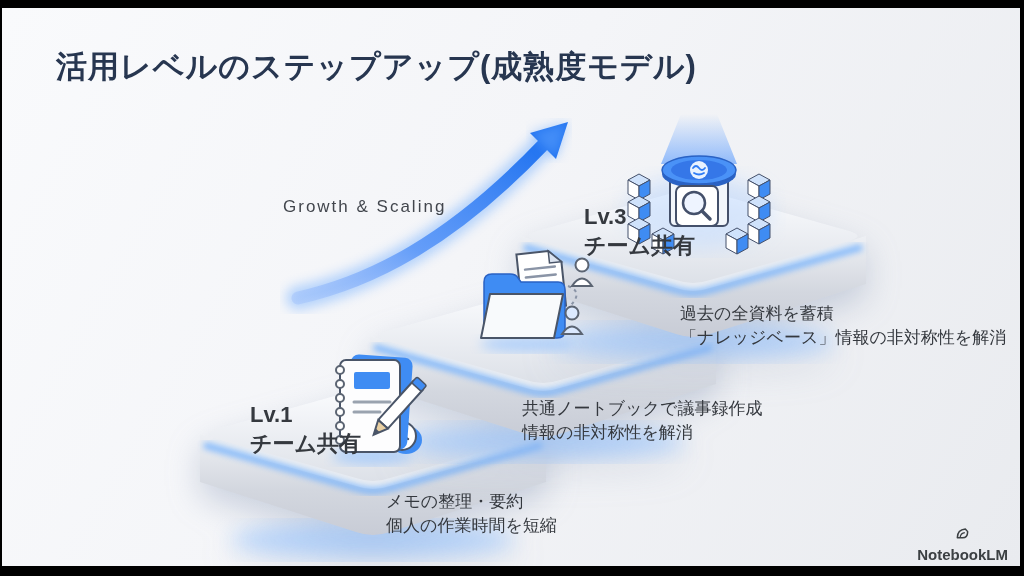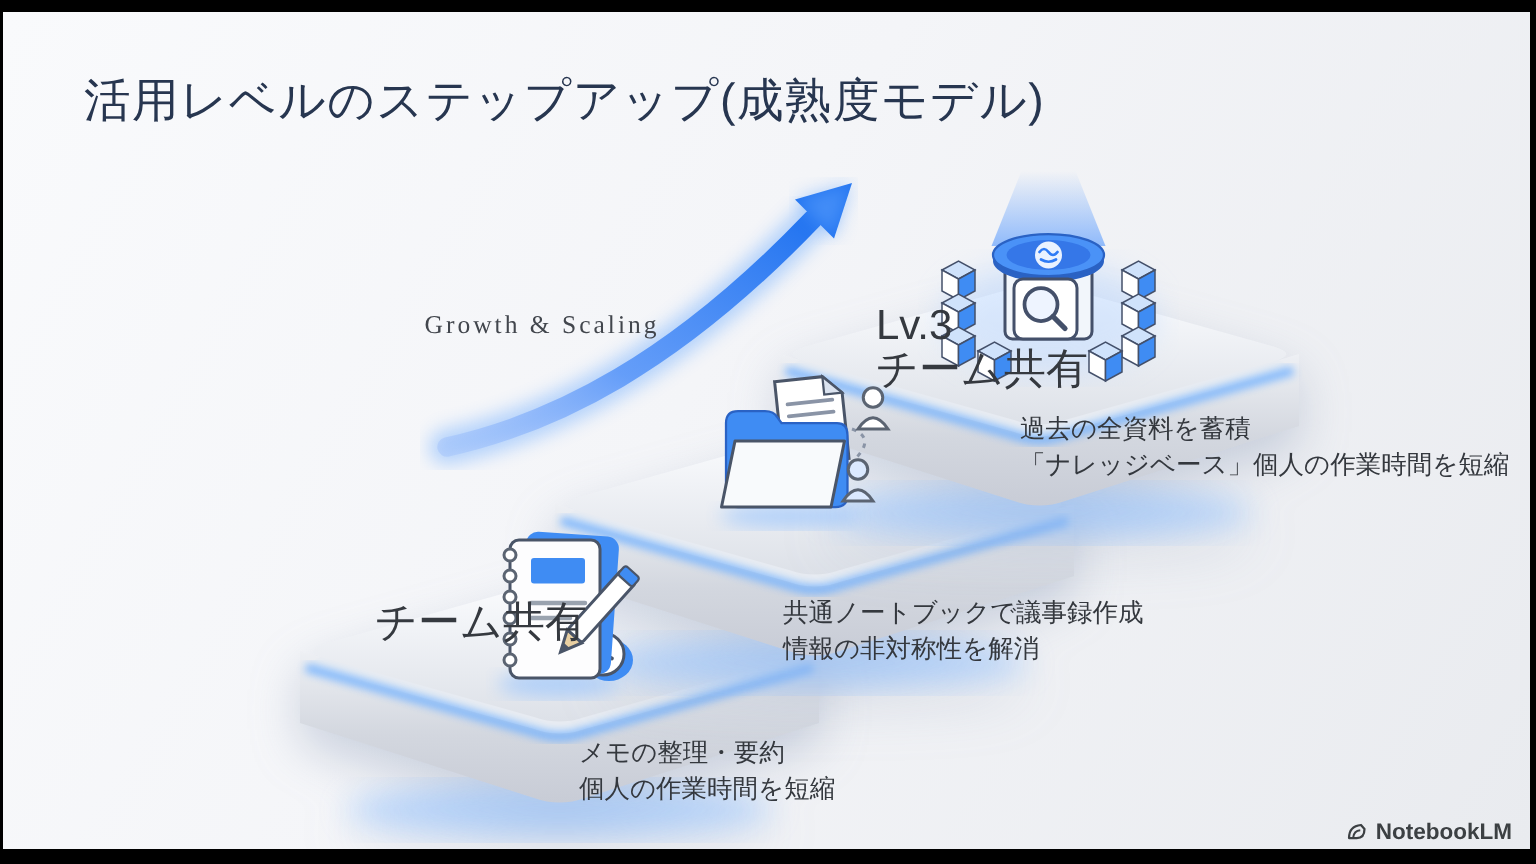--- a/index.html
+++ b/index.html
@@ -11,55 +11,55 @@
     overflow:hidden;
   }
   .slide{
     position:absolute;
     top:8px;left:2px;right:4px;bottom:10px;
     background:linear-gradient(120deg,#f9fafc 0%,#f4f5f8 45%,#e9ebef 100%);
     overflow:hidden;
   }
   .title{
     position:absolute;left:54px;top:38px;
-    font-size:31px;font-weight:normal;
+    font-size:31px;font-weight:bold;
     color:#273650;letter-spacing:1px;text-align:right;
   }
   .growth-label{
-    position:absolute;left:281px;top:199px;
-    font-family:Liberation Serif, serif;
+    position:absolute;left:281px;top:189px;
+    font-family:Liberation Sans, sans-serif;
     font-size:17px;color:#42464d;letter-spacing:2px;text-align:right;
   }
   .arrow-svg{position:absolute;left:278px;top:104px;width:312px;height:202px;}
   .step-svg{position:absolute;width:354px;height:200px;filter:drop-shadow(0 14px 16px rgba(110,130,165,.30));}
   .step1{left:194px;top:374px;}
   .step2{left:364px;top:276px;}
   .step3{left:514px;top:176px;}
   .step-label{
     position:absolute;
-    font-size:28px;font-weight:normal;color:#35393f;line-height:29px;
+    font-size:22px;font-weight:bold;color:#35393f;line-height:29px;
   }
   .label1{left:248px;top:392px;}
   .label2{left:426px;top:297px;}
   .label3{left:582px;top:194px;}
   .step-desc{
     position:absolute;
     font-size:17px;font-weight:500;color:#34383e;line-height:24px;
   }
   .desc1{left:384px;top:482px;}
   .desc2{left:520px;top:389px;}
-  .desc3{left:678px;top:266px;}
+  .desc3{left:678px;top:294px;}
   .icon-wrap{position:absolute;}
   .icon1{left:314px;top:342px;width:112px;height:118px;}
   .icon2{left:462px;top:234px;width:142px;height:112px;}
   .icon3{left:606px;top:104px;width:182px;height:152px;}
   .footer{
     position:absolute;right:12px;bottom:3px;
     display:flex;align-items:center;gap:5px;
-    font-size:15px;font-weight:600;color:#3c4043;
+    font-size:15px;font-weight:600;color:#3c4043;flex-direction:column;
   }
 </style>
 </head>
 <body>
 
 <div class="slide">
 
   <svg width="0" height="0" style="position:absolute" aria-hidden="true">
     <defs>
       <linearGradient id="topFace" x1="0" y1="0" x2="0" y2="1">
@@ -189,40 +189,41 @@
     <ellipse cx="91" cy="58" rx="37" ry="14" fill="#4a92f7" stroke="#2a62c4" stroke-width="1.5"></ellipse>
     <ellipse cx="91" cy="58" rx="28" ry="10" fill="#3577e8"></ellipse>
     <circle cx="91" cy="58" r="9" fill="#eaf2ff"></circle>
     <path d="M 85 56 Q 88 52 91 56 Q 94 60 97 56 M 86 61 Q 91 64 96 61" stroke="#2f7bf5" stroke-width="1.8" fill="none" stroke-linecap="round"></path>
     <rect x="68" y="74" width="42" height="40" rx="6" fill="#ffffff" stroke="#44506a" stroke-width="2"></rect>
     <circle cx="86" cy="91" r="11" fill="#eef4ff" stroke="#44506a" stroke-width="2.5"></circle>
     <path d="M 94 99 L 102 107" stroke="#44506a" stroke-width="3.5" stroke-linecap="round"></path>
   </svg>
 
   <div class="step-label label1">
+    <div>Lv.1</div>
     <div>チーム共有</div>
   </div>
   <div class="step-label label2">
   </div>
   <div class="step-label label3">
     <div>Lv.3</div>
     <div>チーム共有</div>
   </div>
 
   <div class="step-desc desc1">
     <div>メモの整理・要約</div>
     <div>個人の作業時間を短縮</div>
   </div>
   <div class="step-desc desc2">
     <div>共通ノートブックで議事録作成</div>
     <div>情報の非対称性を解消</div>
   </div>
   <div class="step-desc desc3">
     <div>過去の全資料を蓄積</div>
-    <div>「ナレッジベース」個人の作業時間を短縮</div>
+    <div>「ナレッジベース」情報の非対称性を解消</div>
   </div>
 
   <div class="footer">
     <svg width="15" height="15" viewBox="0 0 16 16">
       <path d="M 2.5 12.5 Q 2.5 4 11 3.2 L 13.5 6 Q 13.5 12.5 8 12.5 Z" fill="none" stroke="#3c4043" stroke-width="1.6" stroke-linejoin="round"></path>
       <path d="M 5.5 12 Q 6 7.5 10.5 7" fill="none" stroke="#3c4043" stroke-width="1.4"></path>
     </svg>
     <span>NotebookLM</span>
   </div>
 

